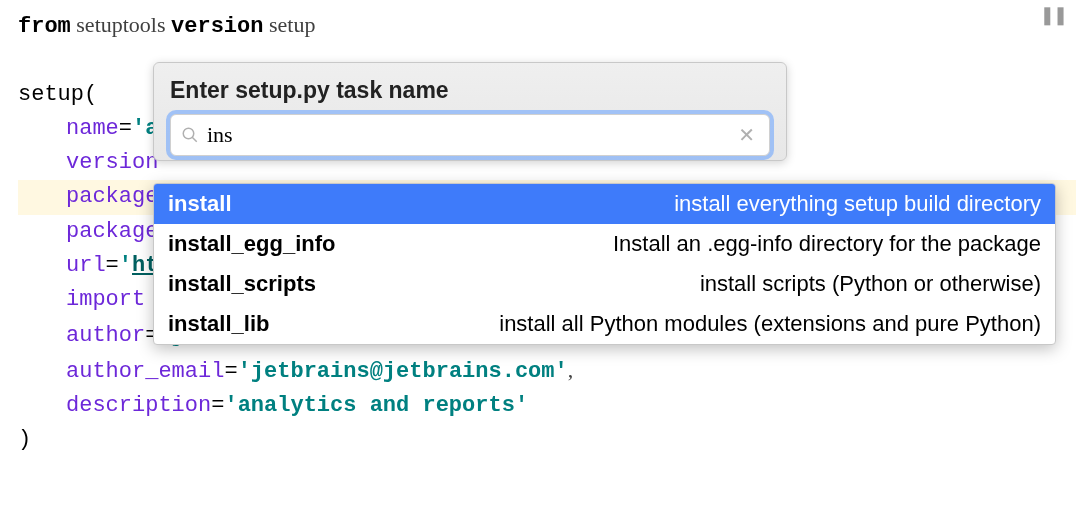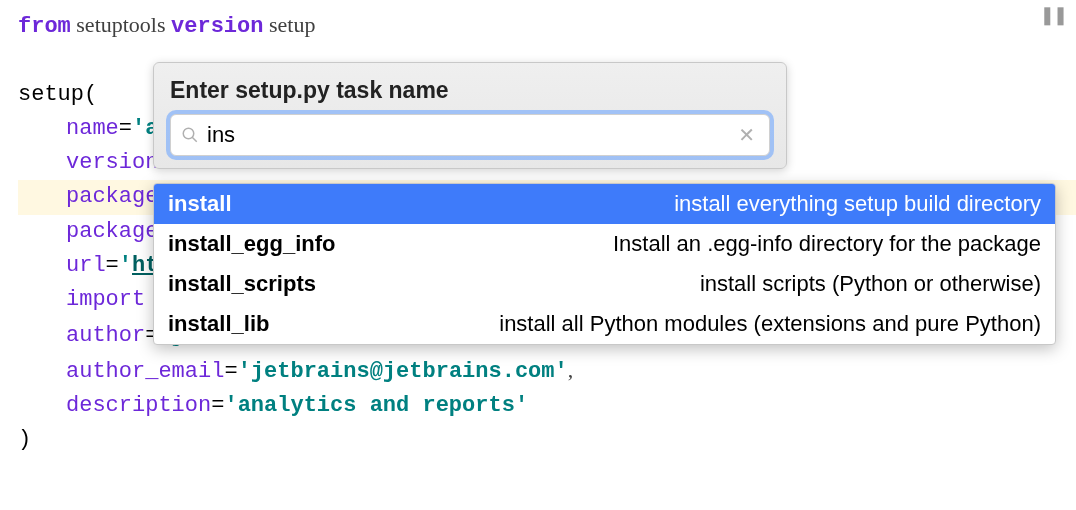--- a/index.html
+++ b/index.html
@@ -17,21 +17,21 @@
       position: relative;
     }
     .editor {
       padding: 8px 0 0 18px;
       line-height: 1.55;
     }
     .code-line {
       white-space: pre;
     }
     .indent1 { padding-left: 48px; }
-    .kw { color: #6d28d9; font-weight: bold; }
+    .kw { color: #000000; font-weight: bold; }
     .plain { color: #404040; font-family: Liberation Serif, serif; }
     .kwarg { color: #6d28d9; text-align: right; }
     .str { color: #008080; font-weight: bold; }
     .url-str { color: #006060; font-weight: bold; text-decoration: underline; }
     .eq { color: #000; }
     .paren { color: #000; }
     .func { color: #000; }
     .highlight-line {
       background: #fff8e1;
     }
@@ -46,21 +46,21 @@
     }
     .popup {
       position: absolute;
       top: 62px;
       left: 153px;
       width: 634px;
       background: linear-gradient(#efefef, #e7e7e7);
       border: 1px solid #c8c8c8;
       border-radius: 6px;
       box-shadow: 0 2px 10px rgba(0,0,0,0.18);
-      padding: 14px 16px 12px 16px;
+      padding: 14px 16px 4px 16px;
       font-family: -apple-system, "Helvetica Neue", Arial, sans-serif;
     }
     .popup-title {
       font-weight: bold;
       font-size: 23px;
       color: #222;
       margin-bottom: 10px;
     }
     .search-wrap {
       position: relative;
@@ -76,21 +76,21 @@
     .search-icon {
       color: #b0b0b0;
       flex-shrink: 0;
       margin-right: 8px;
     }
     .search-input {
       flex: 1;
       border: none;
       outline: none;
       font-size: 22px;
-      font-family: Liberation Sans, sans-serif;
+      font-family: Liberation Serif, serif;
       color: #000;
       background: transparent;
     }
     .clear-icon {
       color: #b0b0b0;
       cursor: pointer;
       flex-shrink: 0;
       font-size: 20px;
       padding: 0 4px;
     }

